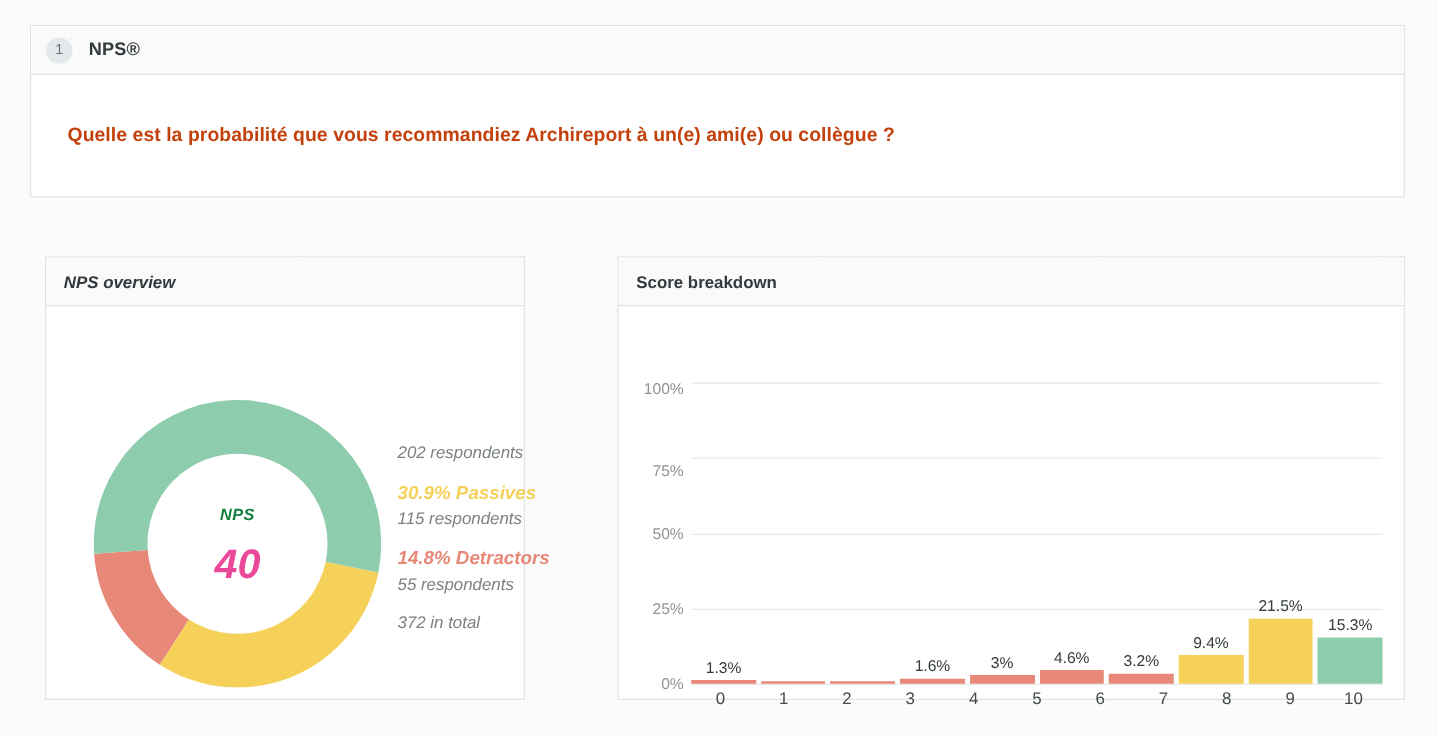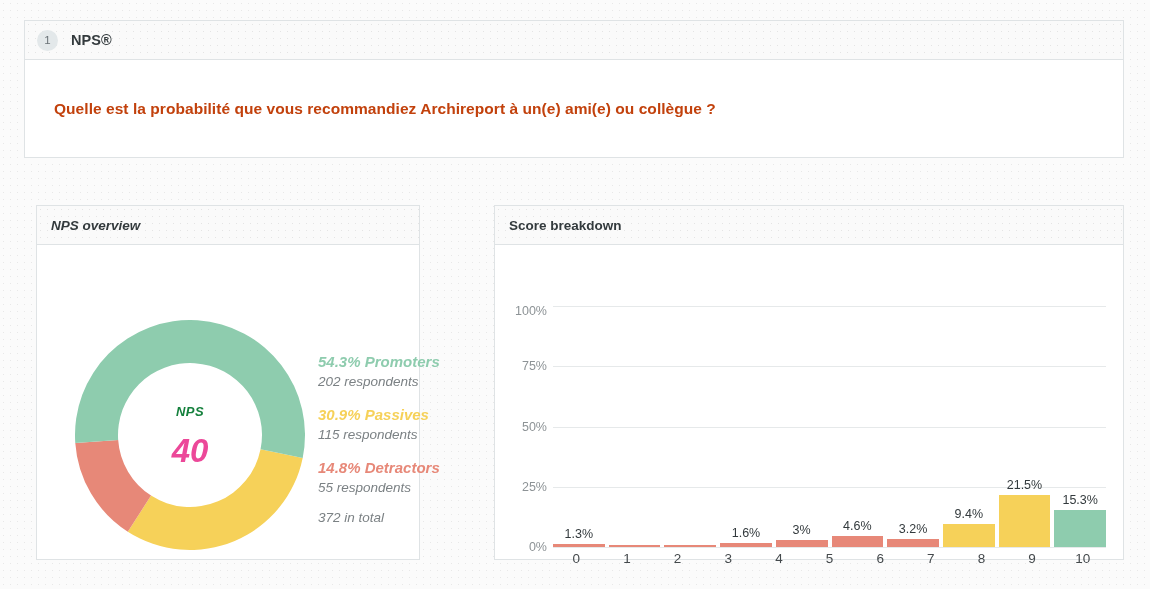--- a/index.html
+++ b/index.html
@@ -290,21 +290,20 @@
           </g>
       </svg>
       <div class="donut-center">
         <div class="donut-label">NPS</div>
         <div class="donut-value">40</div>
       </div>
     </div>
 
     <div class="legend" id="nps-legend">
       <div class="legend-group">
-        <div class="legend-title" style="color:#8ECCAE">54.3% Promoters</div>
         <div class="legend-sub">202 respondents</div>
       </div>
       <div class="legend-group">
         <div class="legend-title" style="color:#F6D159">30.9% Passives</div>
         <div class="legend-sub">115 respondents</div>
       </div>
       <div class="legend-group">
         <div class="legend-title" style="color:#E78878">14.8% Detractors</div>
         <div class="legend-sub">55 respondents</div>
       </div>
@@ -317,21 +316,21 @@
 <div class="panel" id="score-breakdown-panel">
   <div class="panel-header">
     <span class="panel-title">Score breakdown</span>
   </div>
   <div class="panel-body">
     <div class="chart">
       <div class="y-axis" id="y-axis">
           <div class="y-tick" style="top: 241px;">0%</div>
           <div class="y-tick" style="top: 180.75px;">25%</div>
           <div class="y-tick" style="top: 120.5px;">50%</div>
-          <div class="y-tick" style="top: 60px;">75%</div>
+          <div class="y-tick" style="top: 71px;">75%</div>
           <div class="y-tick" style="top: 5px;">100%</div>
         </div>
       <div class="gridlines" id="gridlines">
           <div class="gridline" style="top: 241px;"></div>
           <div class="gridline" style="top: 180.75px;"></div>
           <div class="gridline" style="top: 120.5px;"></div>
           <div class="gridline" style="top: 60.25px;"></div>
           <div class="gridline" style="top: 0px;"></div>
         </div>
       <div class="plot" id="plot">

